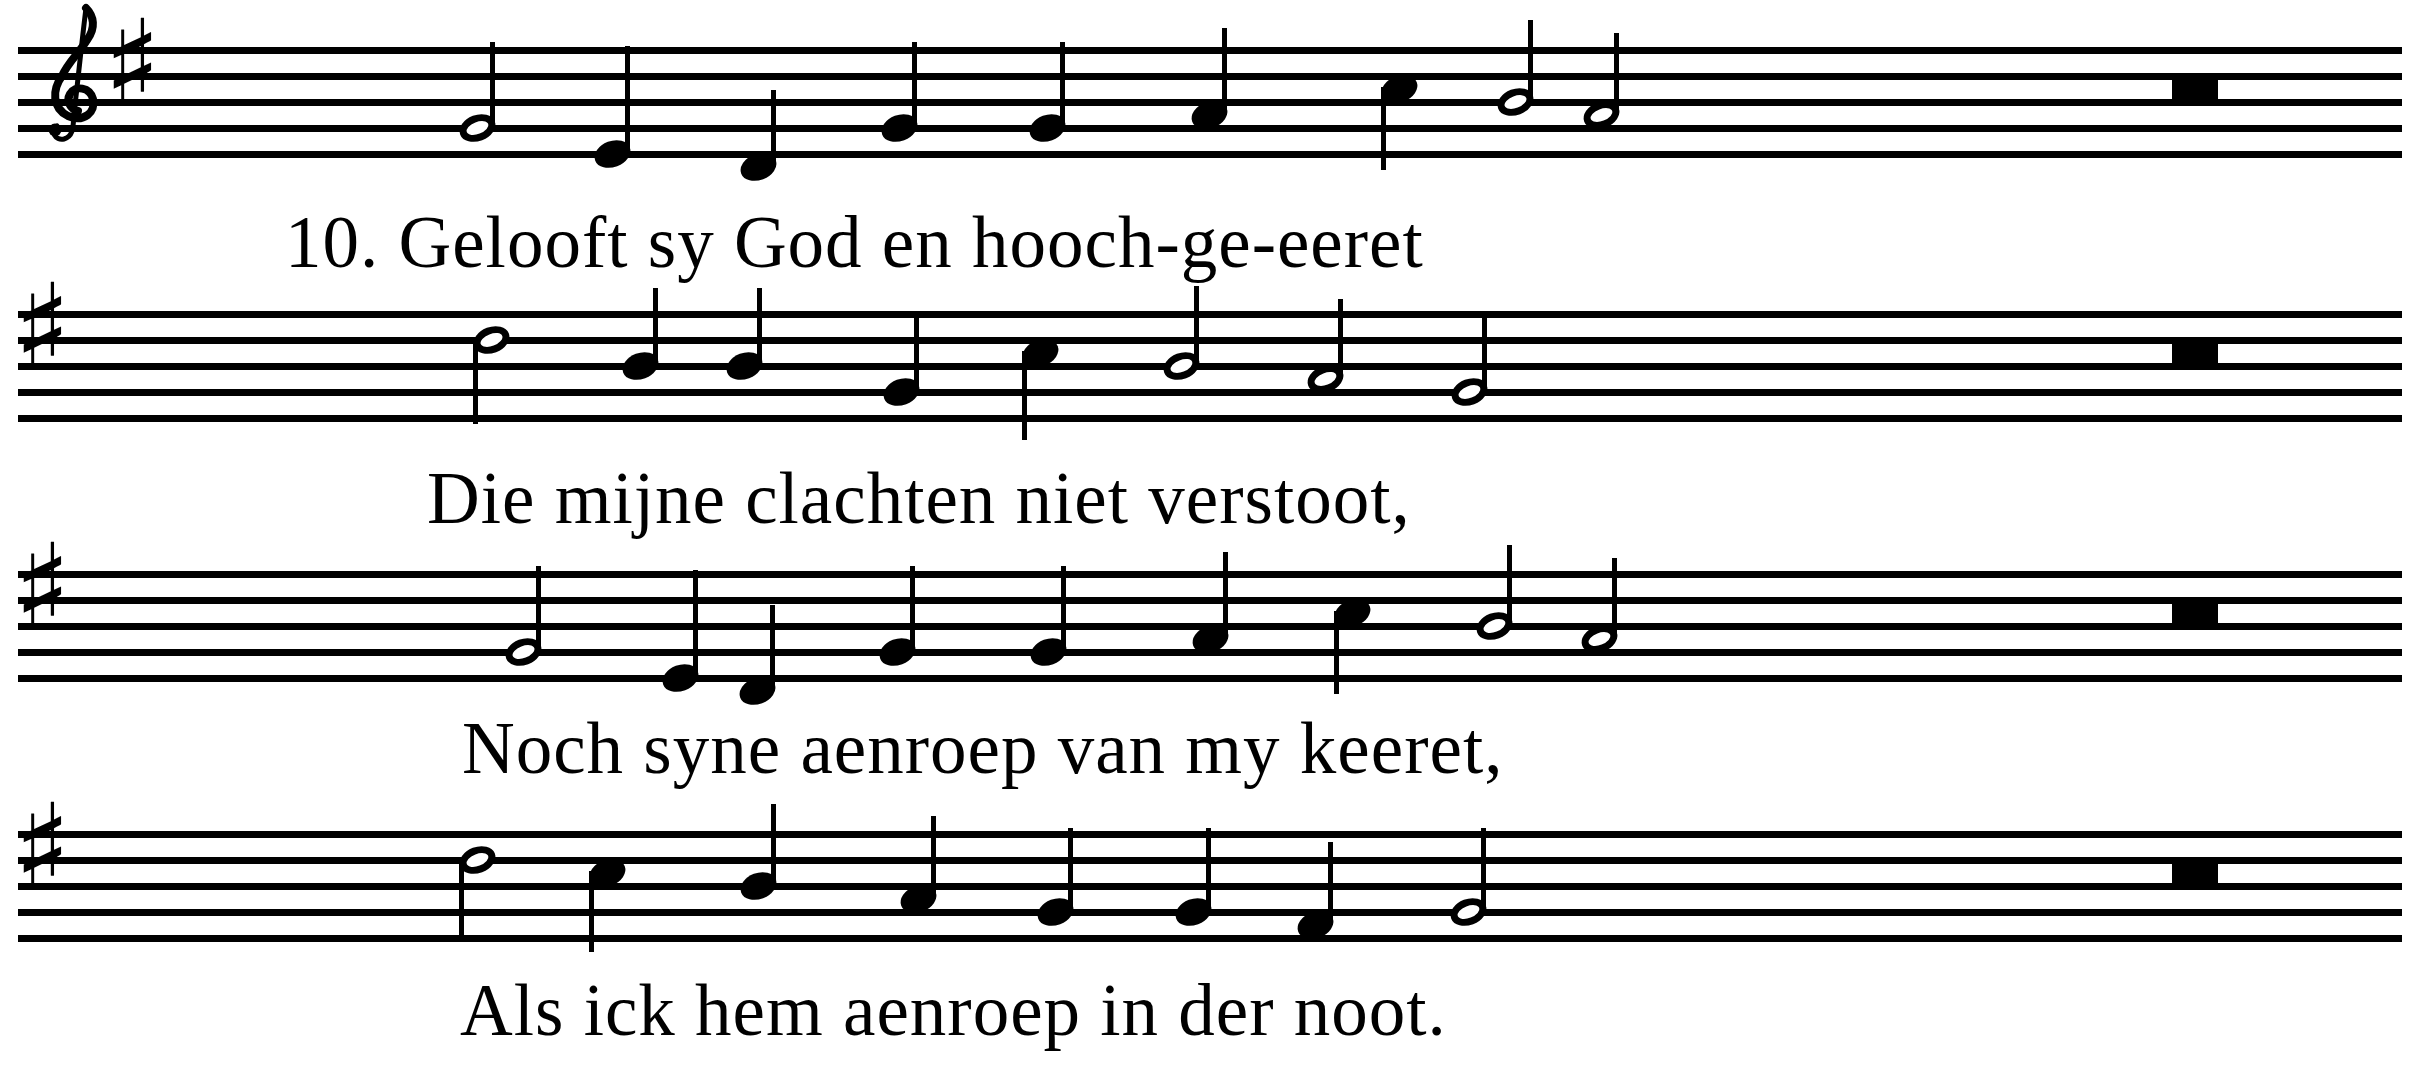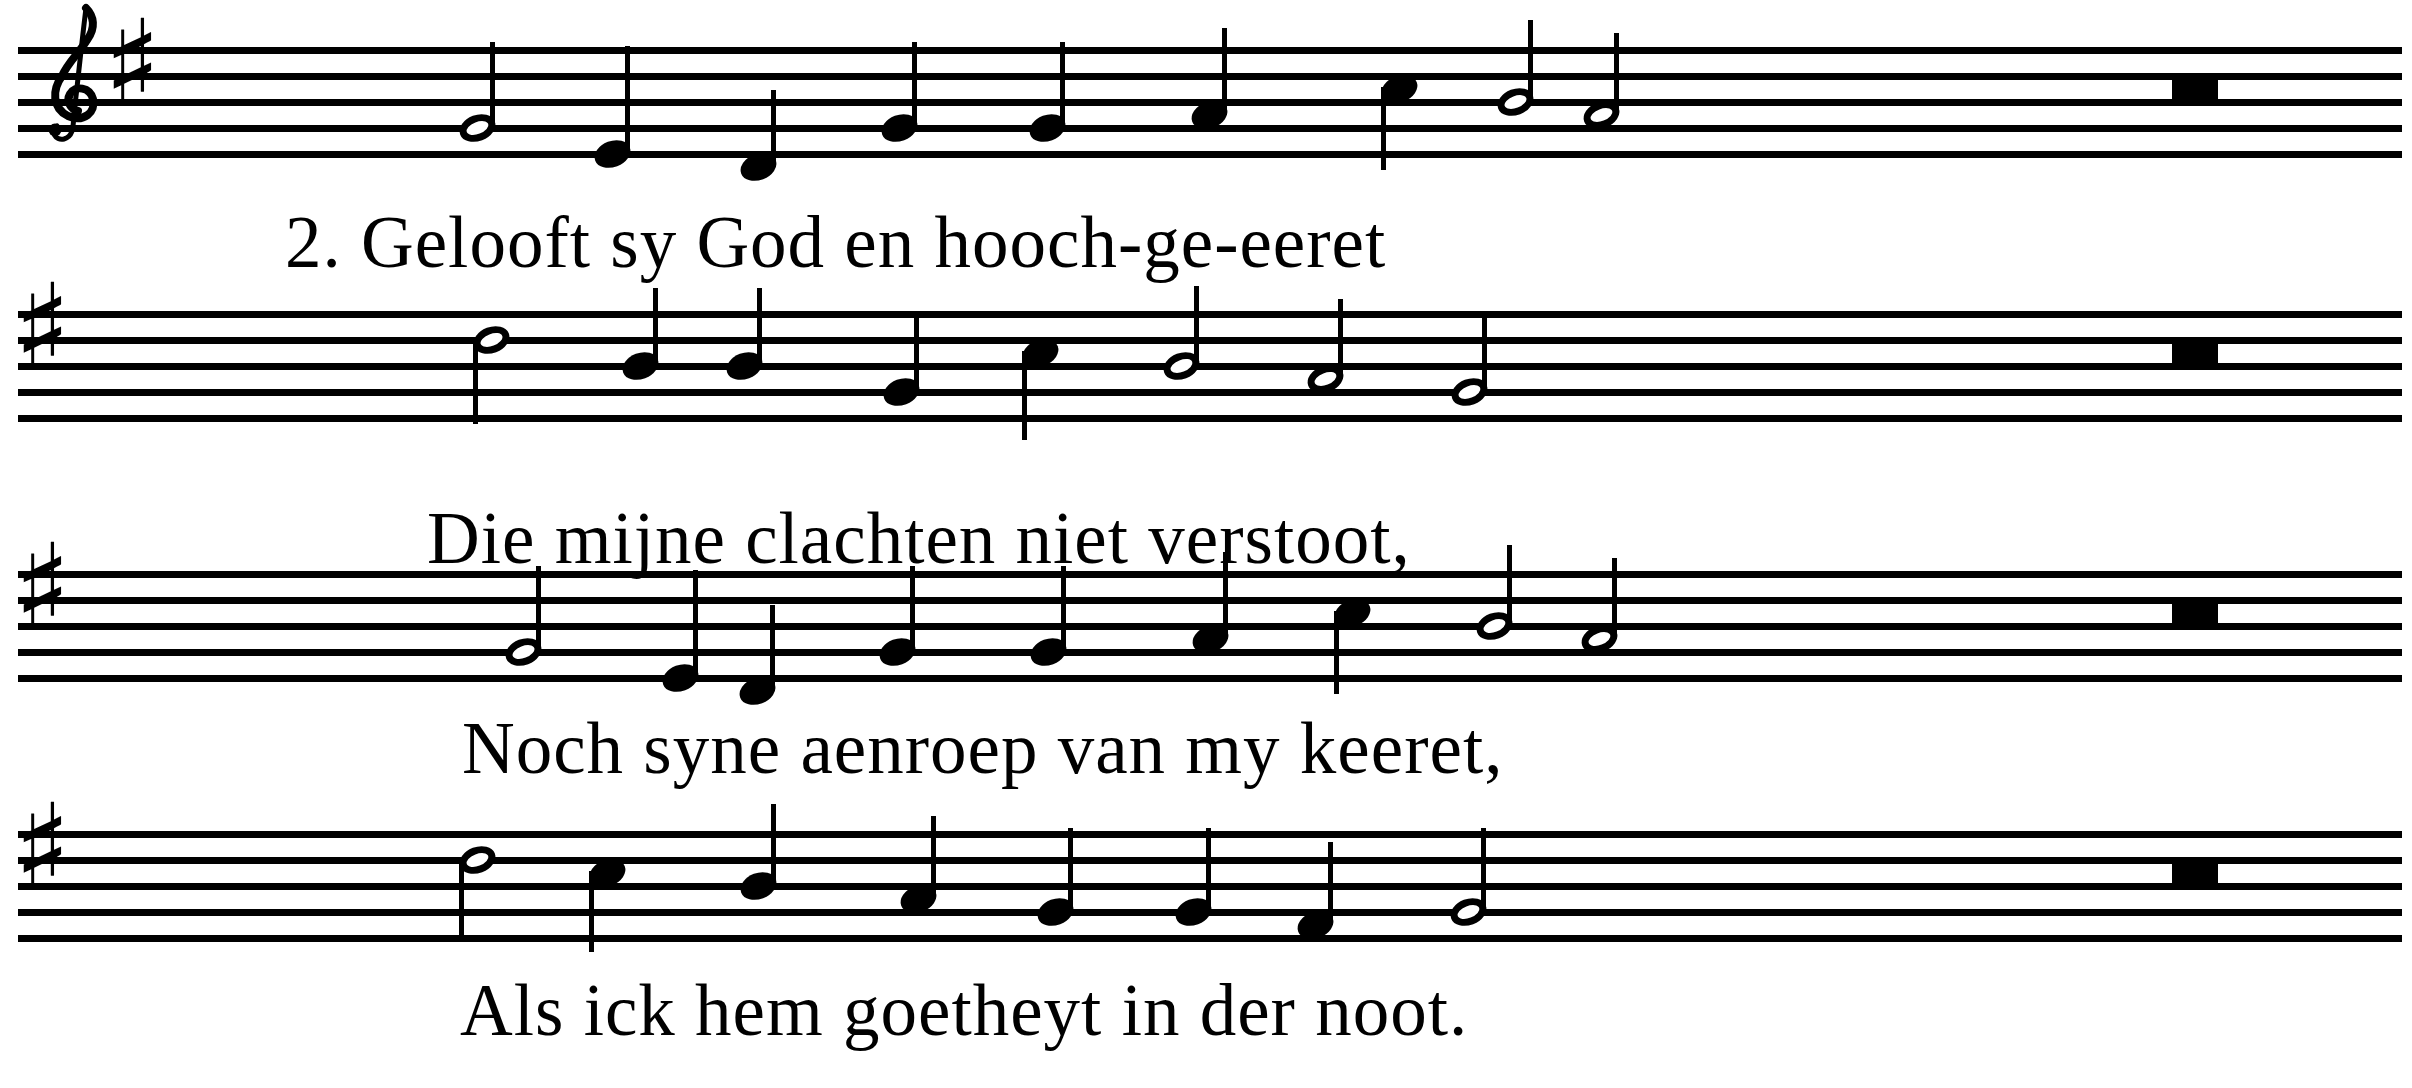--- a/index.html
+++ b/index.html
@@ -11,21 +11,21 @@
   .notehead.quarter{background:#000;}
   .notehead.half{background:#fff;border:7px solid #000;}
   .stem{position:absolute;width:5px;background:#000;}
   .half-rest{position:absolute;width:46px;height:20px;background:#000;}
   .sharp{position:absolute;font-family:"DejaVu Sans",sans-serif;font-size:118px;
          line-height:1;color:#000;}
   .clef{position:absolute;}
   .lyric{position:absolute;font-size:73px;line-height:1;letter-spacing:1px;
          color:#000;white-space:nowrap;}
   .lyric-1{left:285px;top:206px;}
-  .lyric-2{left:427px;top:462px;margin-top:40px;}
+  .lyric-2{left:427px;top:462px;}
   .lyric-3{left:462px;top:712px;}
   .lyric-4{left:460px;top:974px;}
 </style>
 </head>
 <body style="background: rgb(255, 255, 255);">
 
 <div class="page">
   <div id="score">
       <div class="staff-line" style="left: 18px; width: 2384px; top: 46.5px; background: rgb(0, 0, 0);"></div>
       <div class="staff-line" style="left: 18px; width: 2384px; top: 72.5px; background: rgb(0, 0, 0);"></div>
@@ -122,17 +122,17 @@
       <div class="notehead quarter" style="left: 1037px; top: 899px;"></div>
       <div class="stem" style="background: rgb(0, 0, 0); left: 1068px; top: 828px; height: 84px;"></div>
       <div class="notehead quarter" style="left: 1175px; top: 899px;"></div>
       <div class="stem" style="background: rgb(0, 0, 0); left: 1206px; top: 828px; height: 84px;"></div>
       <div class="notehead quarter" style="left: 1297px; top: 912px;"></div>
       <div class="stem" style="background: rgb(0, 0, 0); left: 1328px; top: 842px; height: 83px;"></div>
       <div class="notehead half" style="left: 1450px; top: 899px;"></div>
       <div class="stem" style="background: rgb(0, 0, 0); left: 1481px; top: 828px; height: 84px;"></div>
       <div class="half-rest" style="left: 2172px; top: 862.5px; background: rgb(0, 0, 0);"></div>
     </div>
-  <div class="lyric lyric-1">2. Gelooft sy God en hooch-ge-eeret</div>
+  <div class="lyric lyric-1">10. Gelooft sy God en hooch-ge-eeret</div>
   <div class="lyric lyric-2">Die mijne clachten niet verstoot,</div>
   <div class="lyric lyric-3">Noch syne aenroep van my keeret,</div>
-  <div class="lyric lyric-4">Als ick hem goetheyt in der noot.</div>
+  <div class="lyric lyric-4">Als ick hem aenroep in der noot.</div>
 </div>
 
 </body></html>

